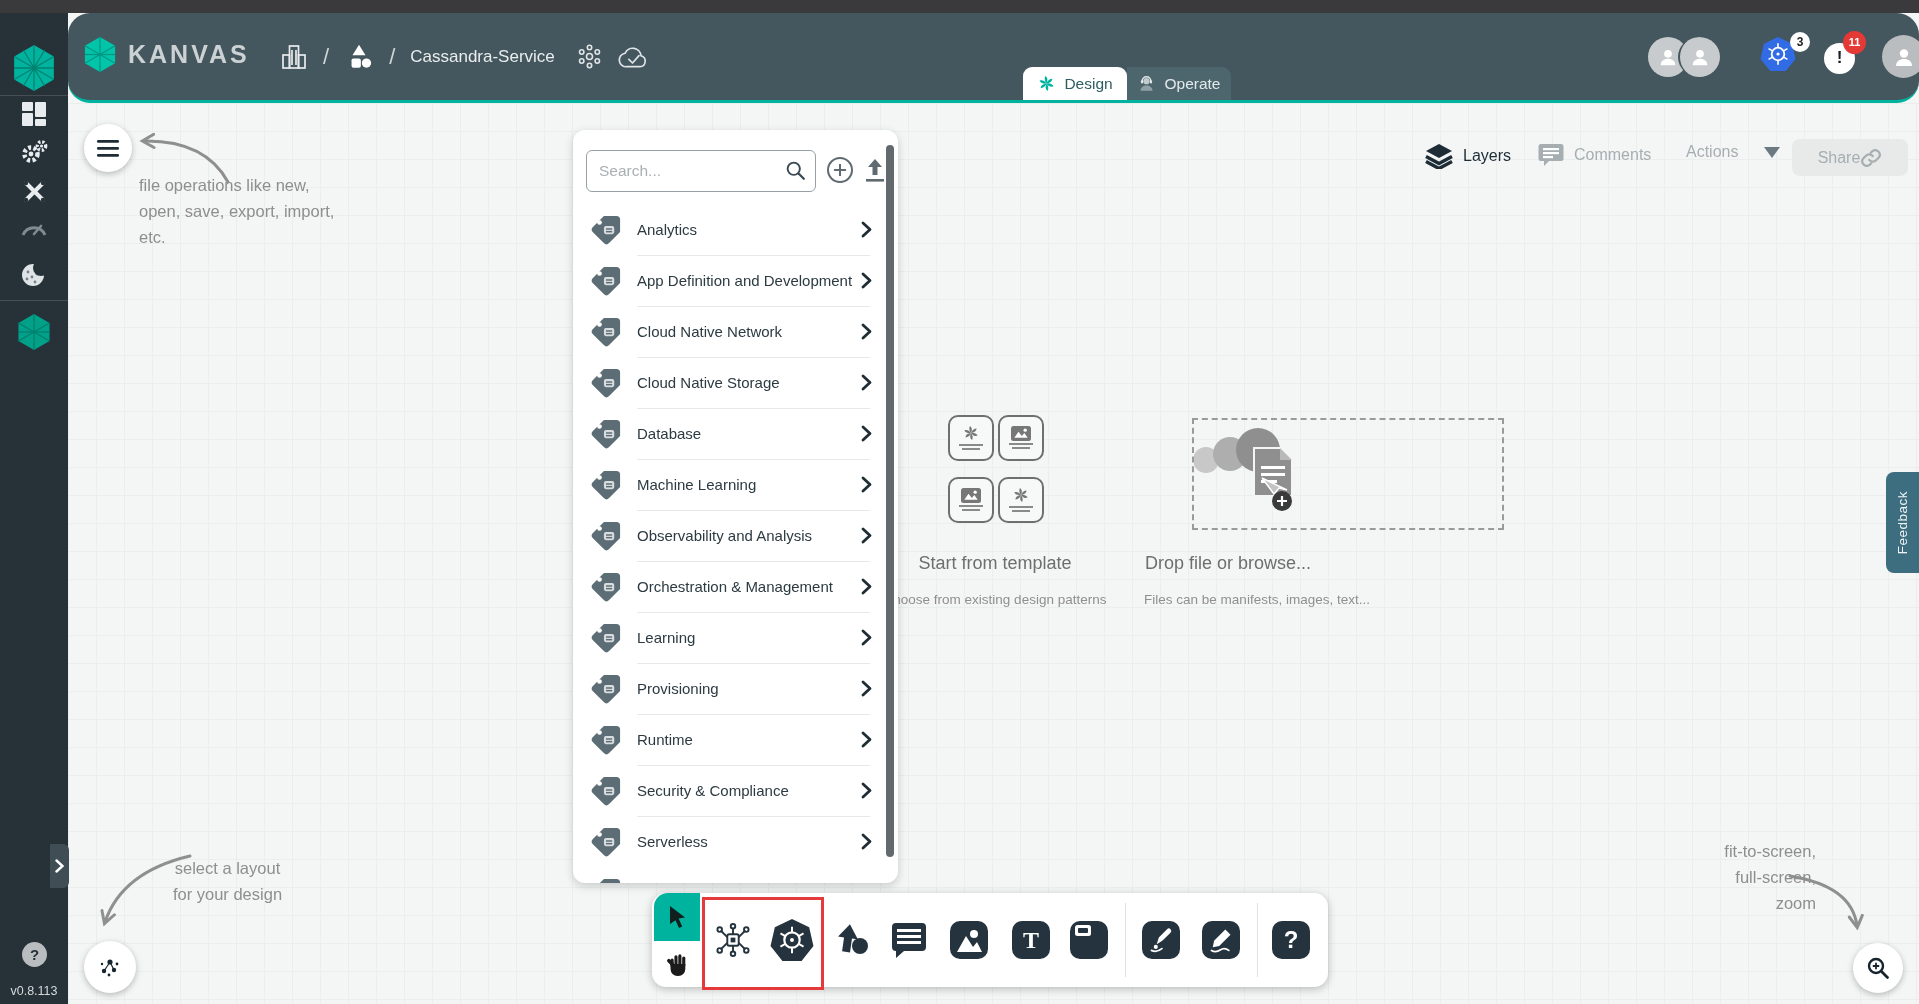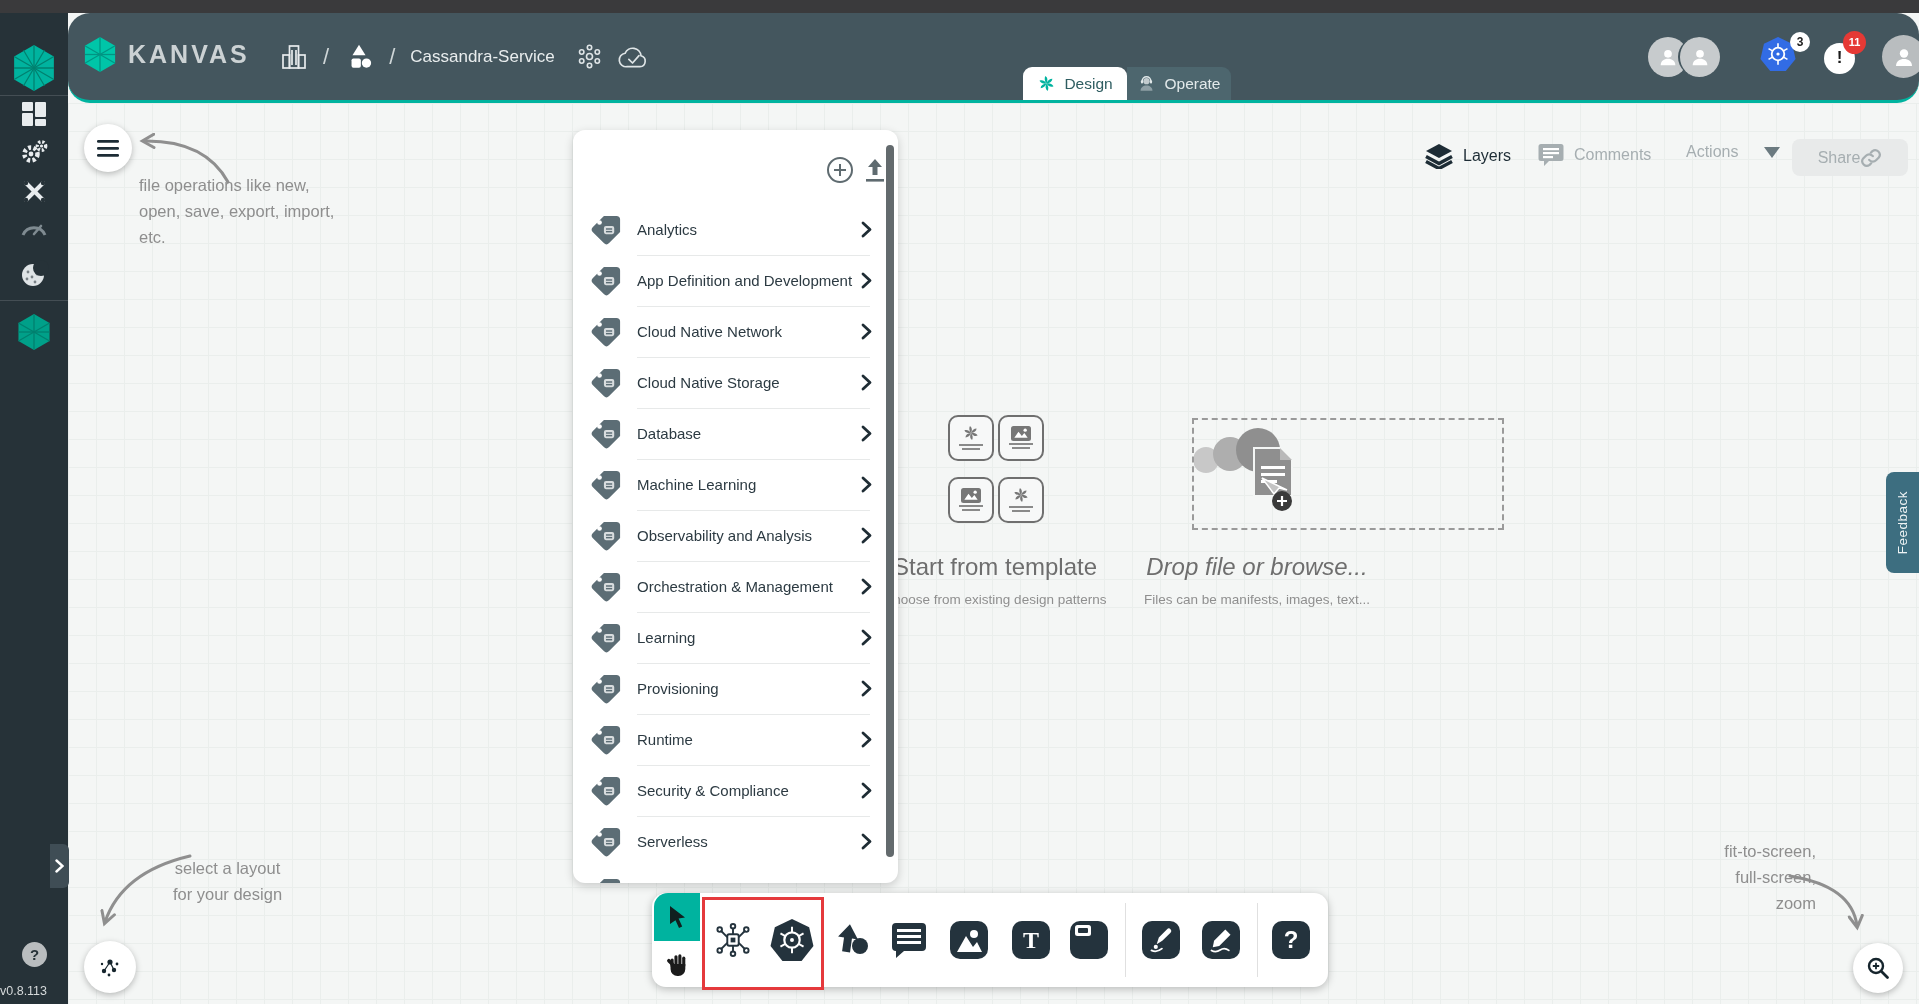--- a/index.html
+++ b/index.html
@@ -19,28 +19,28 @@
   #tabs{left:995px;top:67px;width:236px;height:33px;display:flex;z-index:9;}
   .tab{flex:1;display:flex;align-items:center;justify-content:center;gap:8px;font-size:15.5px;}
   #tab-design{background:#ffffff;border-radius:9px 9px 0 0;color:#2e5d61;font-weight:500;margin-left:28px;}
   #tab-operate{background:#4d666e;border-radius:0 9px 0 0;color:#e2e9ea;}
   
   #sidebar{left:0;top:13px;width:68px;height:991px;background:#263238;z-index:10;}
   .side-div{position:absolute;left:0;width:68px;height:1px;background:rgba(255,255,255,.14);}
   .side-ic{position:absolute;left:0;width:68px;display:flex;justify-content:center;}
   #expand-tab{position:absolute;left:50px;top:831px;width:19px;height:44px;background:#3f4d55;border-radius:0 6px 6px 0;display:flex;align-items:center;justify-content:center;z-index:11;}
   #help-circle{position:absolute;left:22px;top:929px;width:25px;height:25px;border-radius:50%;background:#b9bdbf;color:#263238;font-weight:700;font-size:15px;display:flex;align-items:center;justify-content:center;}
-  #version{position:absolute;left:0;top:971px;width:68px;text-align:left;color:#d5d9da;font-size:12.5px;}
+  #version{position:absolute;left:0;top:971px;width:68px;text-align:center;color:#d5d9da;font-size:12.5px;}
   
   #canvas{left:68px;top:103px;width:1851px;height:901px;background:#f4f6f5;
     background-image:linear-gradient(#eaeeec 1px,transparent 1px),linear-gradient(90deg,#eaeeec 1px,transparent 1px);
     background-size:28px 28px;z-index:0;}
   .fab{border-radius:50%;background:#fff;box-shadow:0 2px 6px rgba(0,0,0,.25);display:flex;align-items:center;justify-content:center;z-index:4;}
   .anno{color:#8e8e8e;font-size:16.5px;line-height:26px;z-index:2;}
-  .big-label{color:#6e6e6e;font-size:24px;z-index:1;text-align:center;}
+  .big-label{color:#6e6e6e;font-size:18px;z-index:1;text-align:center;}
   .sub-label{color:#8f8f8f;font-size:13.5px;z-index:1;text-align:center;}
   
   #panel{left:573px;top:130px;width:325px;height:753px;background:#fff;border-radius:12px;
     box-shadow:0 3px 10px rgba(0,0,0,.18);z-index:3;overflow:hidden;}
   #search-box{position:absolute;left:13px;top:20px;width:228px;height:40px;border:1px solid #97a1a5;border-radius:6px;}
   #search-input{position:absolute;left:10px;top:0;width:180px;height:38px;border:none;outline:none;font-size:15.5px;color:#333;font-family:"Liberation Sans",sans-serif;background:transparent;}
   #search-input::placeholder{color:#a9b0b3;}
   .cat-list{position:absolute;left:0;top:74px;width:325px;}
   .cat-row{position:relative;height:51px;display:flex;align-items:center;}
   .cat-row + .cat-row::before{content:"";position:absolute;top:0;left:64px;right:28px;height:1px;background:#e7e9e9;}
@@ -133,21 +133,21 @@
         <path d="M26 0 l12 12 h-12 z" fill="#b9b9b9"></path>
         <rect x="7" y="18" width="24" height="3" fill="#fff"></rect>
         <rect x="7" y="25" width="24" height="3" fill="#fff"></rect>
         <rect x="7" y="32" width="16" height="3" fill="#fff"></rect>
       </g>
       <path d="M68 58 l12 16 5-6 8 2 z" fill="#c4c4c4" stroke="#fff" stroke-width="1.5"></path>
       <circle cx="88" cy="81" r="10" fill="#3a3a3a"></circle>
       <path d="M88 76 v10 M83 81 h10" stroke="#fff" stroke-width="2.2"></path>
     </svg>
   </div>
-  <div class="abs big-label" style="left:1127px;top:553px;width:260px;font-style:italic;">Drop file or browse...</div>
+  <div class="abs big-label" style="left:1098px;top:553px;width:260px;">Drop file or browse...</div>
   <div class="abs sub-label" style="left:1107px;top:592px;width:300px;">Files can be manifests, images, text...</div>
 
   <div class="abs" style="left:1425px;top:143px;display:flex;align-items:center;gap:10px;z-index:1;">
     <svg width="28" height="26" viewBox="0 0 28 26">
       <path d="M14 1 27 8 14 15 1 8Z" fill="#1d2c35"></path>
       <path d="M1 13.5 14 20.5 27 13.5" fill="none" stroke="#1d2c35" stroke-width="3.4"></path>
       <path d="M1 18.5 14 25.5 27 18.5" fill="none" stroke="#1d2c35" stroke-width="3.4"></path>
     </svg>
     <span class="ctl-label" style="color:#1d2c35;">Layers</span>
   </div>
@@ -230,20 +230,27 @@
       <line x1="15.5" y1="15.5" x2="21.5" y2="21.5" stroke="#16252d" stroke-width="2.8" stroke-linecap="round"></line>
       <path d="M10 6.8v6.4M6.8 10h6.4" stroke="#16252d" stroke-width="1.8"></path>
     </svg>
   </div>
 
   <div id="feedback-tab" class="abs">
     <span>Feedback</span>
   </div>
 
   <div id="panel" class="abs">
+    <div id="search-box">
+      <input id="search-input" placeholder="Search..." style="">
+      <svg style="position:absolute;right:9px;top:9px;" width="21" height="21" viewBox="0 0 24 24">
+        <circle cx="10" cy="10" r="7" fill="none" stroke="#3a4a52" stroke-width="2.2"></circle>
+        <line x1="15.5" y1="15.5" x2="21.5" y2="21.5" stroke="#3a4a52" stroke-width="2.6" stroke-linecap="round"></line>
+      </svg>
+    </div>
     <svg class="abs" style="left:253px;top:26px;" width="28" height="28" viewBox="0 0 28 28">
       <circle cx="14" cy="14" r="12" fill="none" stroke="#5f6b70" stroke-width="2"></circle>
       <path d="M14 8v12M8 14h12" stroke="#5f6b70" stroke-width="2"></path>
     </svg>
     <svg class="abs" style="left:290px;top:27px;" width="24" height="26" viewBox="0 0 24 26">
       <path d="M12 2 L19 10 h-4.5 v8 h-5 v-8 H5 Z" fill="#5f6b70"></path>
       <rect x="3" y="22" width="18" height="2.6" fill="#5f6b70"></rect>
     </svg>
 
     <div class="cat-list">

